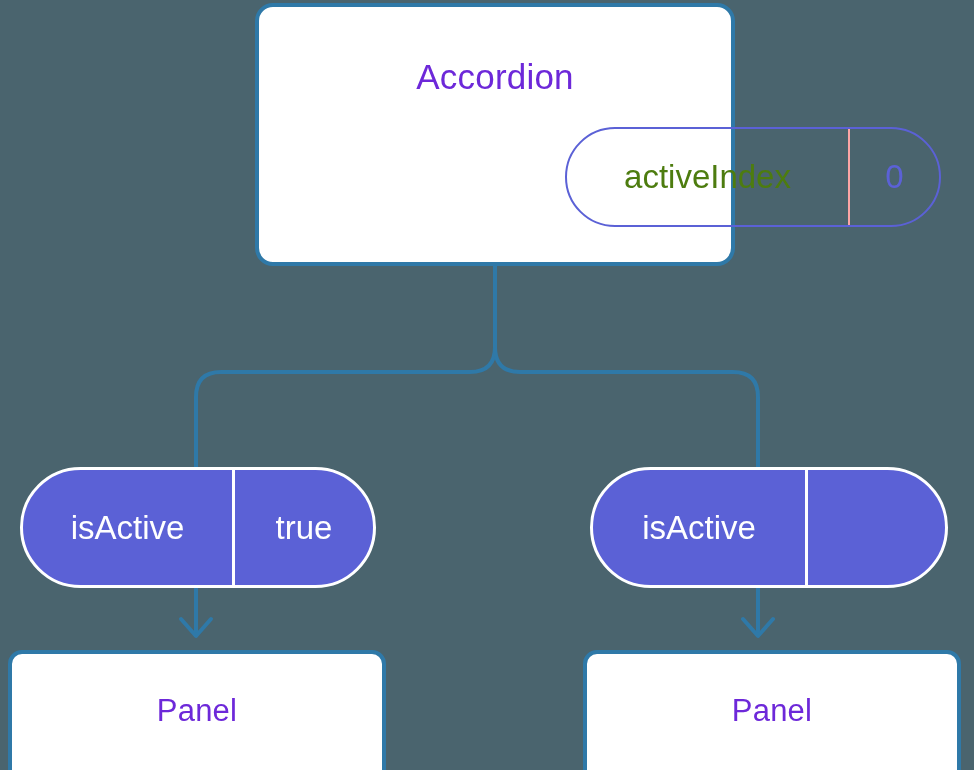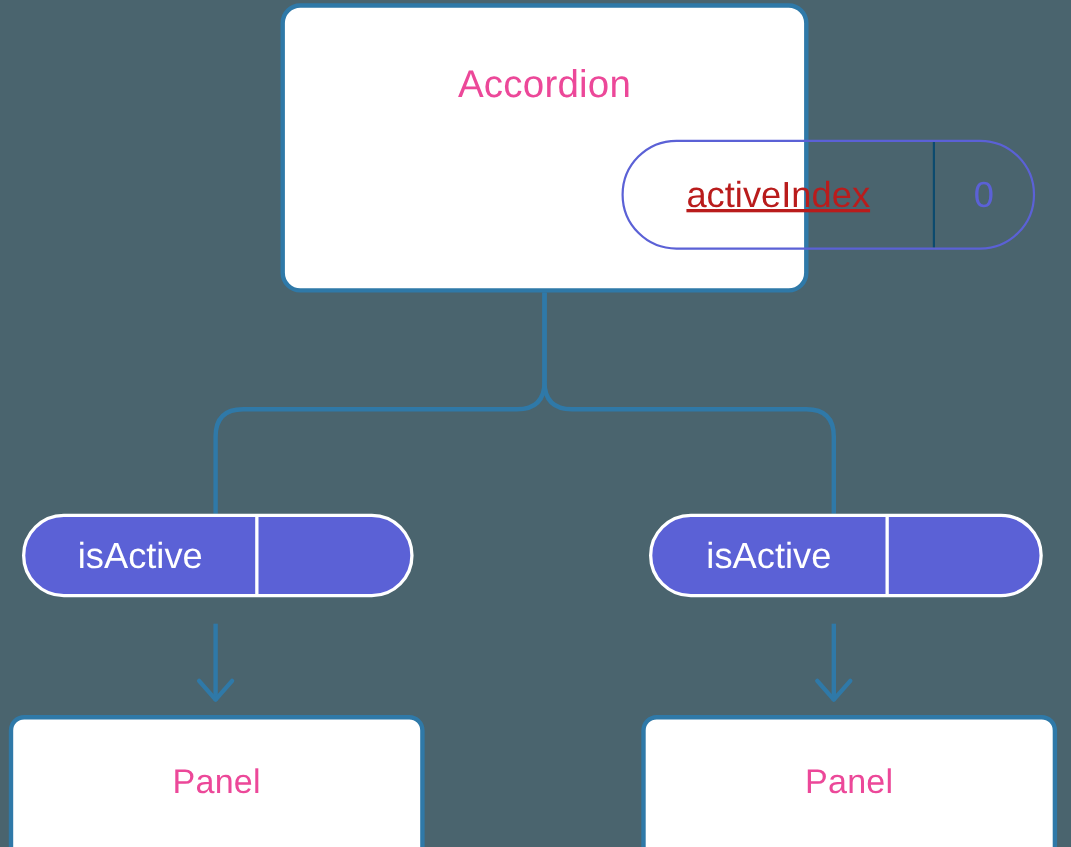--- a/index.html
+++ b/index.html
@@ -43,21 +43,21 @@
   #accordion-card {
     left: 255px;
     top: 3px;
     width: 480px;
     height: 263px;
     border-radius: 18px;
   }
 
   .card-title {
     text-align: center;
-    color: #ec4899;
+    color: #6d28d9;
     font-size: 35px;
     font-weight: 400;
     letter-spacing: 0.2px;
   }
 
   #accordion-card .card-title {
     margin-top: 50px;
   }
 
   
@@ -74,23 +74,22 @@
     justify-content: center;
     white-space: nowrap;
   }
 
   
   .pill.outlined {
     border: 2px solid #5b61d6;
     background: transparent;
   }
   .pill.outlined .pill-key {
-    color: #b91c1c;
-    border-right: 2px solid #0c4a6e;
-    text-decoration: underline;
+    color: #4d7c0f;
+    border-right: 2px solid #fca5a5;
   }
   .pill.outlined .pill-val {
     color: #5b61d6;
   }
 
   
   .pill.filled {
     background: #5b61d6;
     border: 3px solid #ffffff;
   }
@@ -111,21 +110,21 @@
     height: 100px;
     font-size: 33px;
   }
   #active-index-pill .pill-key { width: 283px; }
   #active-index-pill .pill-val { flex: 1; }
 
   
   .state-pill {
     position: absolute;
     top: 467px;
-    height: 76px;
+    height: 121px;
     font-size: 33px;
     z-index: 2;
   }
   #pill-left  { left: 20px;  width: 356px; }
   #pill-right { left: 590px; width: 358px; }
 
   #pill-left  .pill-key { width: 212px; }
   #pill-right .pill-key { width: 215px; }
   .state-pill .pill-val { flex: 1; }
 
@@ -174,20 +173,21 @@
     <div class="card-title">Accordion</div>
 
     <div class="pill outlined" id="active-index-pill">
       <div class="pill-key">activeIndex</div>
       <div class="pill-val">0</div>
     </div>
   </div>
 
   <div class="pill filled state-pill" id="pill-left">
     <div class="pill-key">isActive</div>
+    <div class="pill-val">true</div>
   </div>
 
   <div class="card panel-card" id="panel-left">
     <div class="card-title">Panel</div>
   </div>
 
   <div class="pill filled state-pill" id="pill-right">
     <div class="pill-key">isActive</div>
   </div>
 

